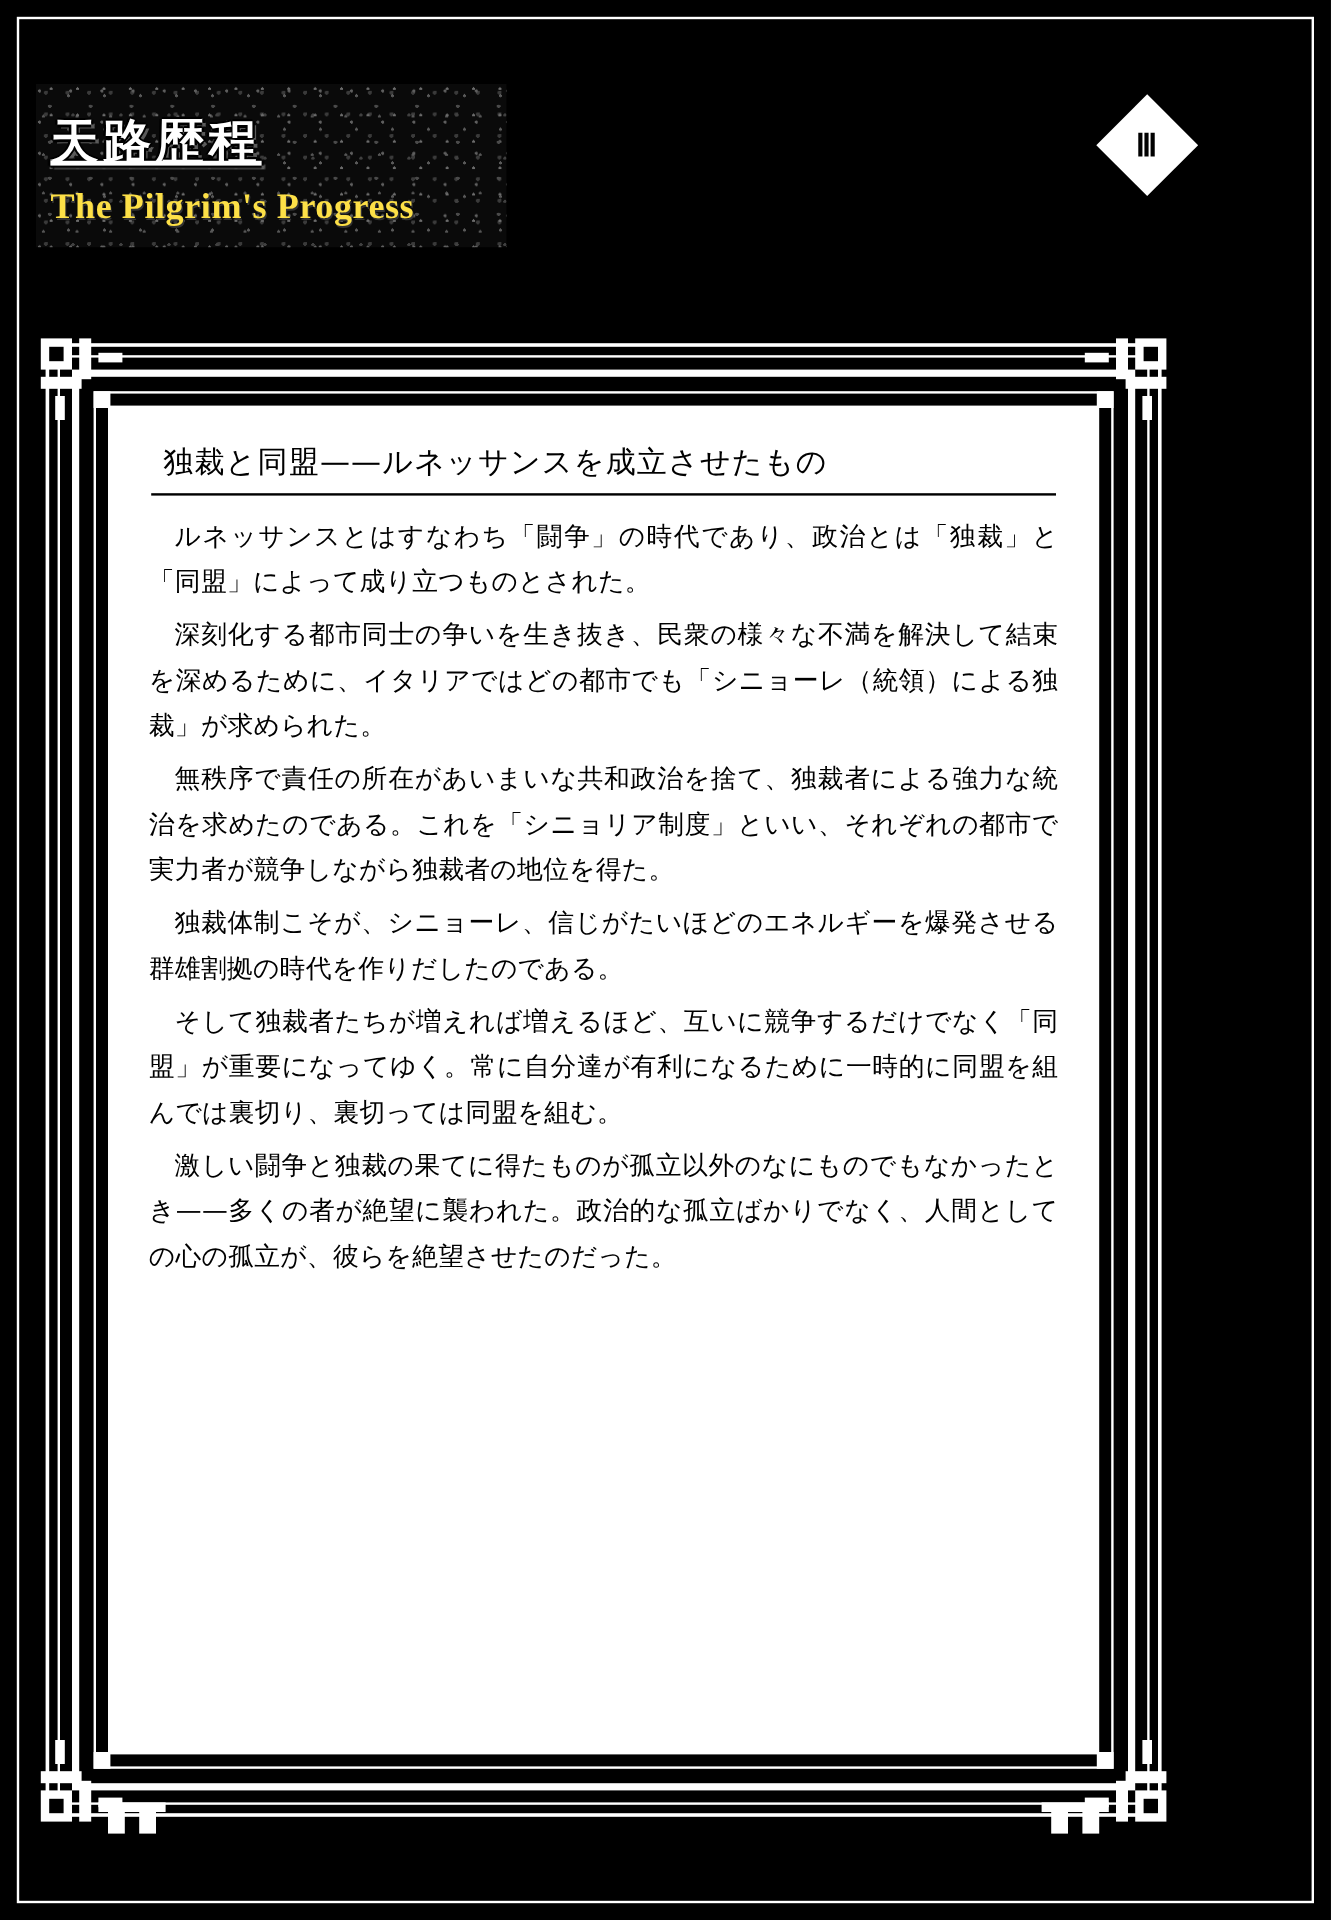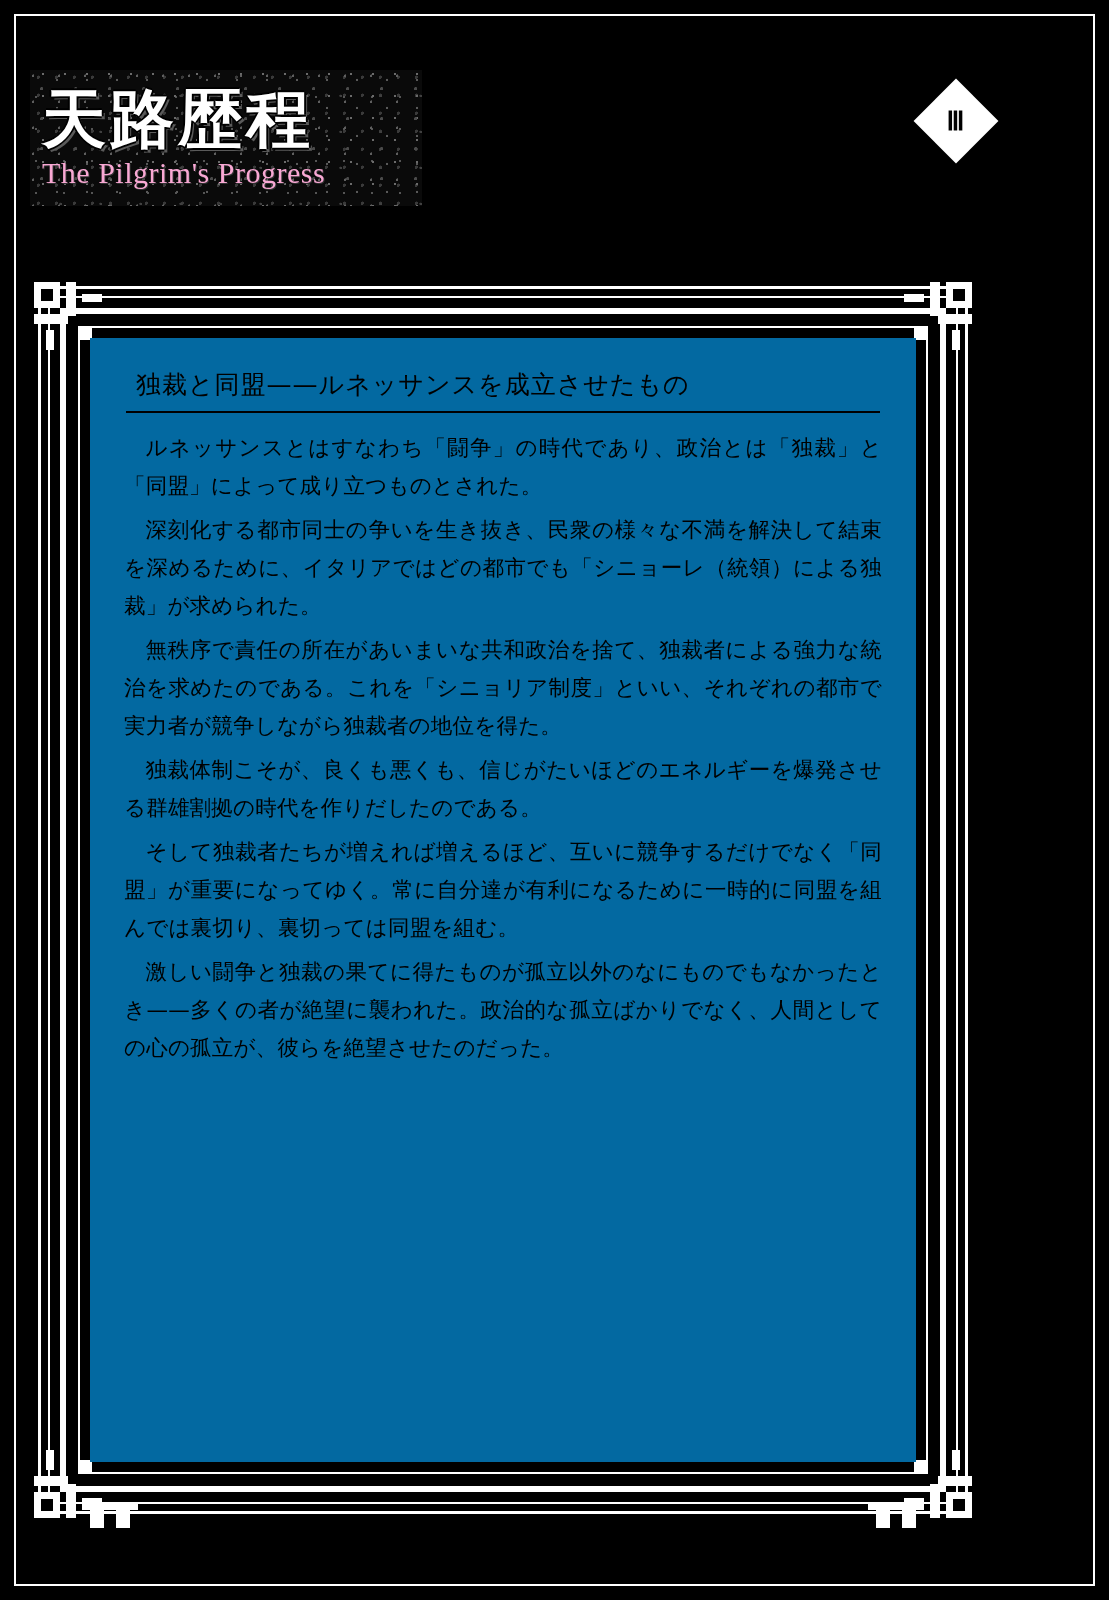--- a/index.html
+++ b/index.html
@@ -31,36 +31,37 @@
   .logo-block {
     position: absolute;
     left: 36px;
     top: 78px;
     width: 380px;
     height: 130px;
   }
   .logo-jp {
     font-family: "DejaVu Sans", sans-serif;
     font-weight: bold;
-    font-size: 64px;
+    font-size: 40px;
     line-height: 70px;
     letter-spacing: 4px;
     color: #ffffff;
     -webkit-text-stroke: 0px;
     text-shadow:
        2px 0 0 #000, -2px 0 0 #000, 0 2px 0 #000, 0 -2px 0 #000,
        3px 3px 0 #5a5a5a;
     white-space: nowrap;
+    text-decoration: underline;
   }
   .logo-en {
     font-family: "Liberation Serif", serif;
-    font-weight: normal;
+    font-weight: bold;
     font-size: 30px;
     line-height: 34px;
-    color: #f9a8d4;
+    color: #fde047;
     letter-spacing: 0.5px;
     text-shadow: 1px 1px 0 #333;
     white-space: nowrap;
     margin-top: 2px;
   }
   
   .logo-tex {
     position: absolute;
     left: -6px;
     top: -8px;
@@ -162,21 +163,21 @@
   .corner i.f { left: 14px; top: 50px; width: 8px;  height: 20px; }
   .corner i.g { left: 46px; top: 46px; width: 14px; height: 14px; }
 
   
   .paper {
     position: absolute;
     left: 52px;
     top: 52px;
     right: 52px;
     bottom: 52px;
-    background: #0369a1;
+    background: #ffffff;
     box-sizing: border-box;
     padding: 28px 34px 20px 34px;
     overflow: hidden;
   }
 
   .section-title {
     font-family: "DejaVu Sans", sans-serif;
     font-size: 25px;
     color: #000;
     letter-spacing: 1px;
@@ -290,18 +291,18 @@
       <i class="p3"></i>
   </div>
 
   <div class="paper">
     <div class="section-title">独裁と同盟——ルネッサンスを成立させたもの</div>
     <div class="title-rule"></div>
     <div class="body-text">
       <p>ルネッサンスとはすなわち「闘争」の時代であり、政治とは「独裁」と「同盟」によって成り立つものとされた。</p>
       <p>深刻化する都市同士の争いを生き抜き、民衆の様々な不満を解決して結束を深めるために、イタリアではどの都市でも「シニョーレ（統領）による独裁」が求められた。</p>
       <p>無秩序で責任の所在があいまいな共和政治を捨て、独裁者による強力な統治を求めたのである。これを「シニョリア制度」といい、それぞれの都市で実力者が競争しながら独裁者の地位を得た。</p>
-      <p>独裁体制こそが、良くも悪くも、信じがたいほどのエネルギーを爆発させる群雄割拠の時代を作りだしたのである。</p>
+      <p>独裁体制こそが、シニョーレ、信じがたいほどのエネルギーを爆発させる群雄割拠の時代を作りだしたのである。</p>
       <p>そして独裁者たちが増えれば増えるほど、互いに競争するだけでなく「同盟」が重要になってゆく。常に自分達が有利になるために一時的に同盟を組んでは裏切り、裏切っては同盟を組む。</p>
       <p>激しい闘争と独裁の果てに得たものが孤立以外のなにものでもなかったとき——多くの者が絶望に襲われた。政治的な孤立ばかりでなく、人間としての心の孤立が、彼らを絶望させたのだった。</p>
     </div>
   </div>
 </div>
 
 </body></html>

